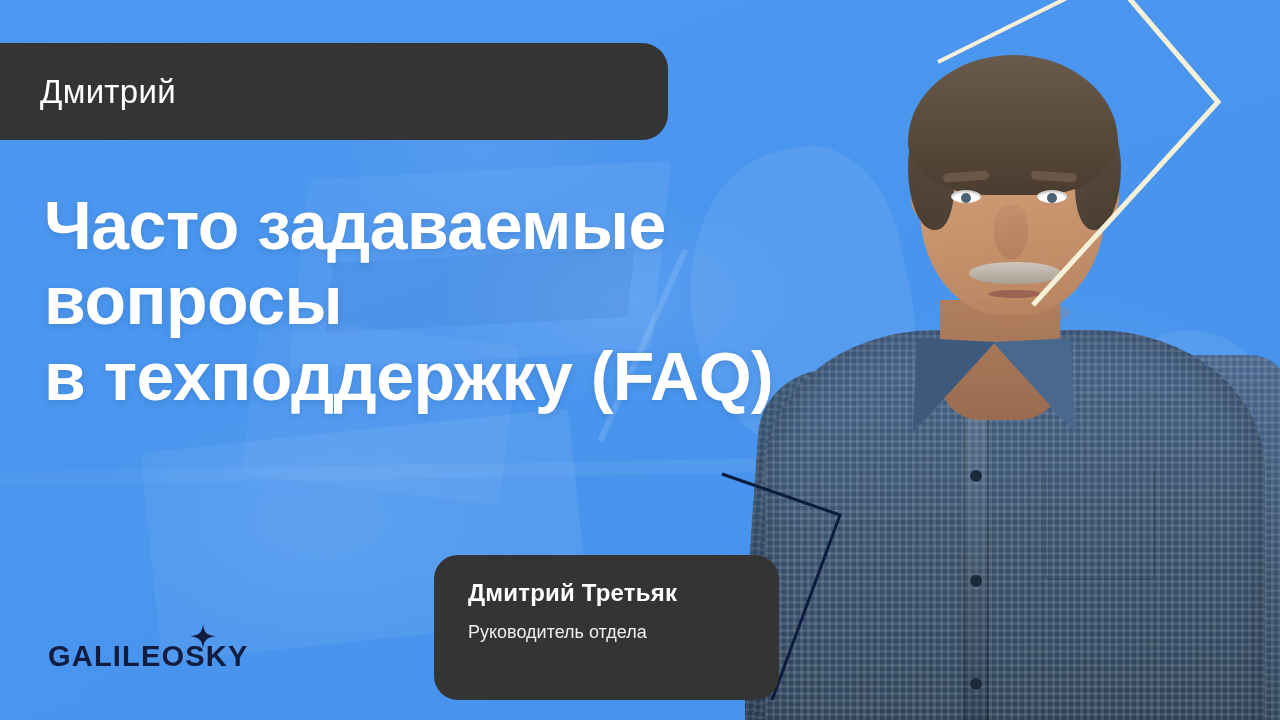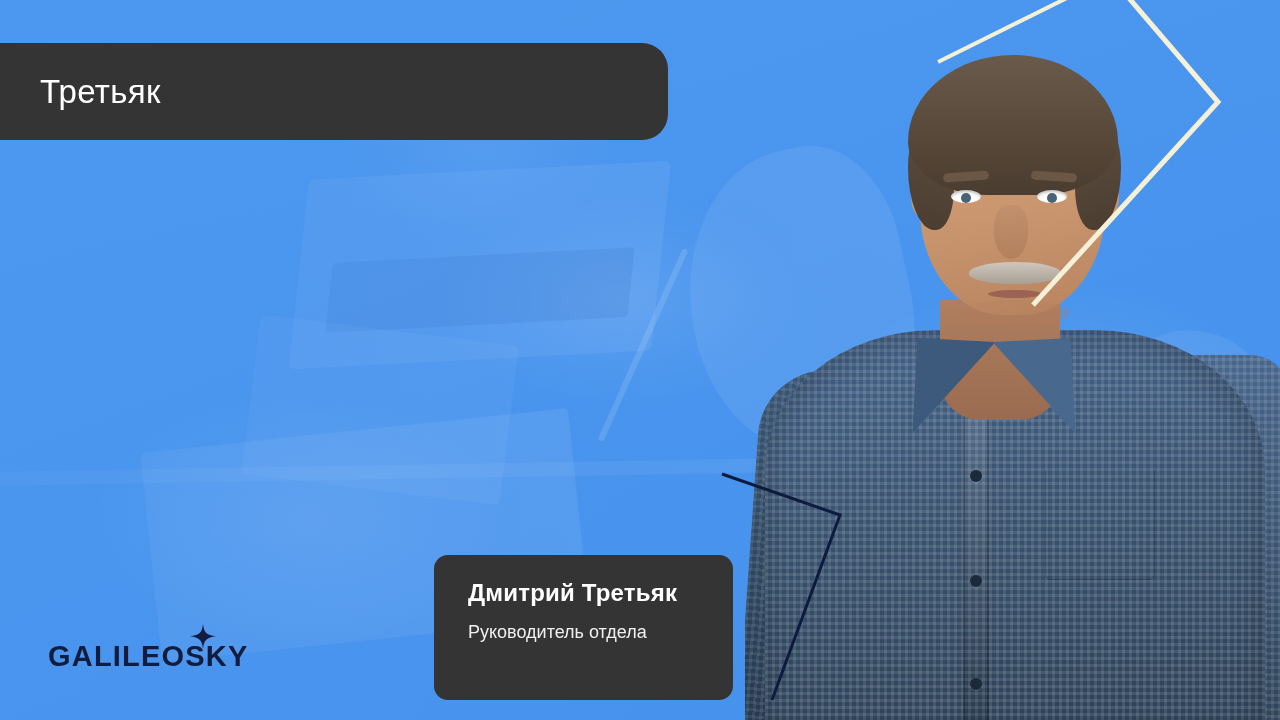--- a/index.html
+++ b/index.html
@@ -281,23 +281,23 @@
     line-height:1.11;
     letter-spacing:-.5px;
     text-shadow:0 2px 6px rgba(20,60,110,.18);
   }
   .title .tl { display:block; white-space:nowrap; }
 
   
   .speaker-card {
     position:absolute;
     left:434px; top:555px;
-    width:299px; height:145px;
+    width:345px; height:145px;
     background:#343434;
-    border-radius:14px;
+    border-radius:24px;
     padding:24px 0 8px 34px;
   }
   .speaker-name {
     color:#ffffff;
     font-size:24px;
     font-weight:bold;
     letter-spacing:.2px;
     margin-bottom:14px;
   }
   .speaker-role {
@@ -375,23 +375,28 @@
     <div class="p-chin"></div>
   </div>
 
   <svg class="deco-svg" viewBox="0 0 1280 720">
     <polyline points="1122,-10 1218,102 1033,305" fill="none" stroke="#f5f0d8" stroke-width="5"></polyline>
     <line x1="1083" y1="-10" x2="938" y2="62" stroke="#f5f0d8" stroke-width="4"></line>
     <polyline points="722,474 840,515 772,700" fill="none" stroke="#0d1b3e" stroke-width="3"></polyline>
   </svg>
 
   <div class="badge-webinar">
-    <span>Третьяк</span>
+    <span>Дмитрий</span>
   </div>
 
+  <h1 class="title">
+    <span class="tl">Часто задаваемые</span>
+    <span class="tl">вопросы</span>
+    <span class="tl">в техподдержку (FAQ)</span>
+  </h1>
 
   <div class="speaker-card">
     <div class="speaker-name">Дмитрий Третьяк</div>
     <div class="speaker-role">Руководитель отдела</div>
   </div>
 
   <div class="logo">
     <span class="logo-text">GALILEOSKY</span>
     <svg class="logo-star" viewBox="0 0 26 26">
       <path d="M13 0 C14 9 16.5 11 26 12.3 C16.5 13.6 14 15.8 13 25 C12 15.8 9.5 13.6 0 12.3 C9.5 11 12 9 13 0 Z" fill="#111c3f"></path>

